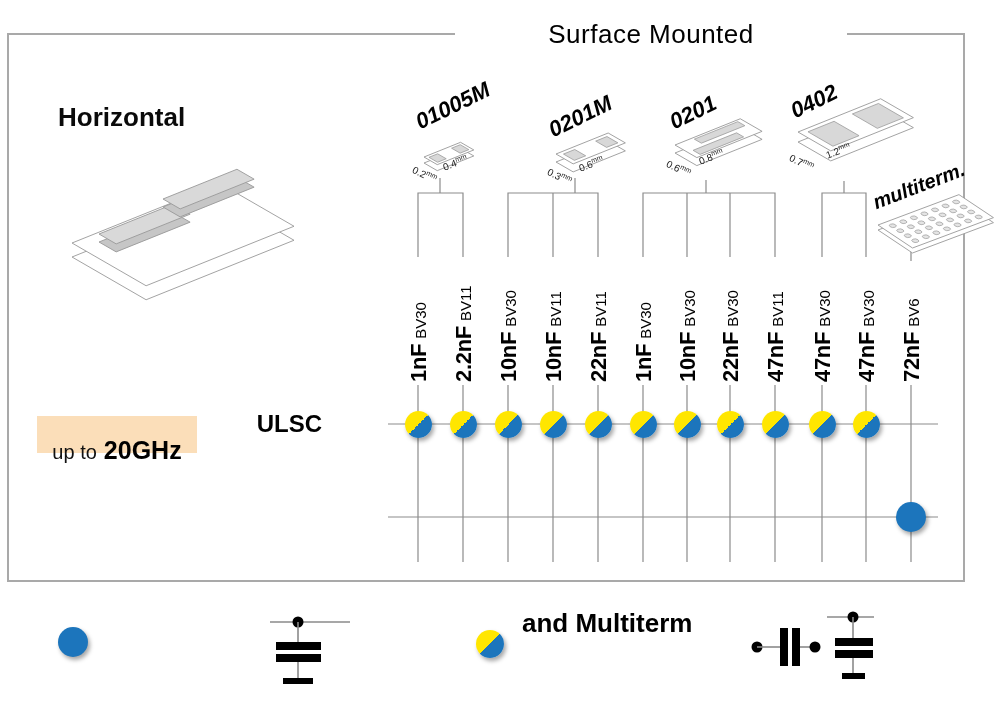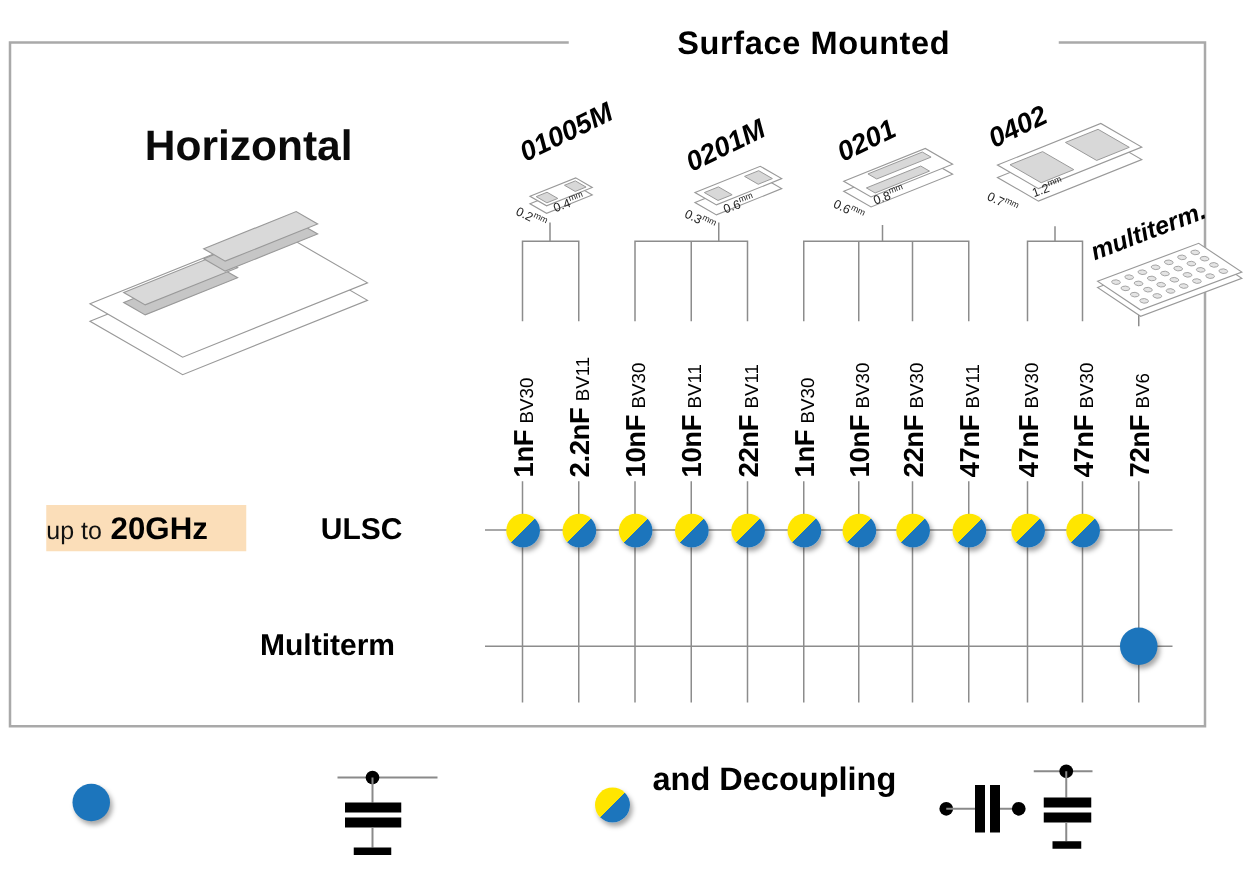--- a/index.html
+++ b/index.html
@@ -5,25 +5,25 @@
   * { margin:0; padding:0; box-sizing:border-box; }
   html,body { background:#fff; }
   body { font-family:"Liberation Sans","DejaVu Sans",sans-serif; }
   #canvas { position:relative; width:1000px; height:704px; background:#fff; overflow:hidden; }
 
   
   #frame { position:absolute; left:7px; top:33px; width:958px; height:549px;
            border:2px solid #a9a9a9; background:#fff; }
 
   #title { position:absolute; left:455px; top:17px; width:392px; height:34px;
-           background:#fff; text-align:center; font-size:26px; font-weight:bold;
+           background:#fff; text-align:center; font-size:26px; font-weight:normal;
            color:#000; line-height:34px; letter-spacing:.5px; z-index:5; }
 
-  #heading { position:absolute; left:58px; top:103px; width:224px; text-align:right;
-             font-size:34px; font-weight:bold; line-height:29px; color:#0a0a0a; z-index:4; }
+  #heading { position:absolute; left:58px; top:103px; width:224px; text-align:left;
+             font-size:26px; font-weight:bold; line-height:29px; color:#0a0a0a; z-index:4; }
 
   svg.gfx { position:absolute; z-index:3; overflow:visible; }
   .gridline { stroke:#8c8c8c; stroke-width:1.2; fill:none; }
   .chip-face { fill:#ffffff; stroke:#999; stroke-width:.9; vector-effect:non-scaling-stroke; }
   .chip-pad  { fill:#d8d8d8; stroke:#9a9a9a; stroke-width:.8; vector-effect:non-scaling-stroke; }
   .bar-top   { fill:#d9d9d9; stroke:#999; stroke-width:.9; vector-effect:non-scaling-stroke; }
   .bar-side  { fill:#c6c6c6; stroke:#999; stroke-width:.9; vector-effect:non-scaling-stroke; }
   .mt-dot    { fill:#e4e4e4; stroke:#999; stroke-width:.7; vector-effect:non-scaling-stroke; }
 
   .pkg-name { position:absolute; font-style:italic; font-weight:bold; font-size:22px;
@@ -42,23 +42,23 @@
                text-align:left; z-index:4; }
   .col-label .cap-value { font-weight:bold; font-size:22px; color:#000; letter-spacing:-.3px; }
   .col-label .bv { font-size:15px; color:#000; margin-left:5px; }
 
   .dot-both { position:absolute; top:410.5px; width:27px; height:27px; border-radius:50%;
               background:linear-gradient(135deg, var(--yellow,#ffe600) 0 50%, var(--blue,#1c75bc) 50% 100%);
               box-shadow:2px 3px 4px rgba(0,0,0,.35); z-index:4; }
   .dot-blue { position:absolute; border-radius:50%; background:var(--blue,#1c75bc);
               box-shadow:2px 3px 4px rgba(0,0,0,.35); z-index:4; }
 
-  #badge { position:absolute; left:37px; top:404px; width:160px; height:37px;
-           background:var(--badge_bg,#fbdeb9); display:flex; 
-           align-items:baseline; gap:7px; padding-top:5px; z-index:4; }
+  #badge { position:absolute; left:37px; top:416px; width:160px; height:37px;
+           background:var(--badge_bg,#fbdeb9); display:flex; justify-content:center;
+           align-items:baseline; gap:7px; padding-top:20px; z-index:4; }
   #badge .pre { font-size:20px; color:#111; }
   #badge .val { font-size:25px; font-weight:bold; color:#000; }
 
   .row-label { position:absolute; font-size:24px; font-weight:bold; color:#000; z-index:4; }
 
   
   .legend-text { position:absolute; font-weight:bold; color:#000; z-index:4; }
   .sym-line { stroke:#8a8a8a; stroke-width:1.6; fill:none; }
   .sym-plate { fill:#000; }
   .sym-dot { fill:#000; }
@@ -230,21 +230,20 @@
   <div class="col-label" style="left:763px"><span class="cap-value">47nF</span><span class="bv">BV11</span></div>
   <div class="col-label" style="left:810px"><span class="cap-value">47nF</span><span class="bv">BV30</span></div>
   <div class="col-label" style="left:854px"><span class="cap-value">47nF</span><span class="bv">BV30</span></div>
   <div class="col-label" style="left:899px"><span class="cap-value">72nF</span><span class="bv">BV6</span></div>
 
   <div id="badge">
     <span class="pre">up to</span>
     <span class="val">20GHz</span>
   </div>
   <div class="row-label" style="left:230px;top:410px;width:92px;text-align:right">ULSC</div>
-  <div class="row-label" style="left:208px;top:503px">Multiterm</div>
 
   <div class="dot-both" style="left:404.5px"></div>
   <div class="dot-both" style="left:449.5px"></div>
   <div class="dot-both" style="left:494.5px"></div>
   <div class="dot-both" style="left:539.5px"></div>
   <div class="dot-both" style="left:584.5px"></div>
   <div class="dot-both" style="left:629.5px"></div>
   <div class="dot-both" style="left:673.5px"></div>
   <div class="dot-both" style="left:716.5px"></div>
   <div class="dot-both" style="left:761.5px"></div>
@@ -260,21 +259,21 @@
     <circle class="sym-dot" cx="34" cy="18" r="5.5"></circle>
     <line class="sym-line" x1="34" y1="18" x2="34" y2="38"></line>
     <rect class="sym-plate" x="12" y="38" width="45" height="8"></rect>
     <rect class="sym-plate" x="12" y="50" width="45" height="8"></rect>
     <line class="sym-line" x1="34" y1="58" x2="34" y2="74"></line>
     <rect class="sym-plate" x="19" y="74" width="30" height="6"></rect>
   </svg>
 
   <div class="dot-both" style="left:476px;top:630px;width:28px;height:28px"></div>
   <div class="legend-text" style="left:522px;top:610px;font-size:26px;line-height:26px">
-    <div>and Decoupling</div>
+    <div>and Multiterm</div>
   </div>
 
   <svg class="gfx" style="left:748px;top:617px" width="82" height="60">
     <circle class="sym-dot" cx="9" cy="30" r="5.5"></circle>
     <line class="sym-line" x1="9" y1="30" x2="32" y2="30"></line>
     <rect class="sym-plate" x="32" y="11" width="8" height="38"></rect>
     <rect class="sym-plate" x="44" y="11" width="8" height="38"></rect>
     <line class="sym-line" x1="52" y1="30" x2="67" y2="30"></line>
     <circle class="sym-dot" cx="67" cy="30" r="5.5"></circle>
   </svg>

